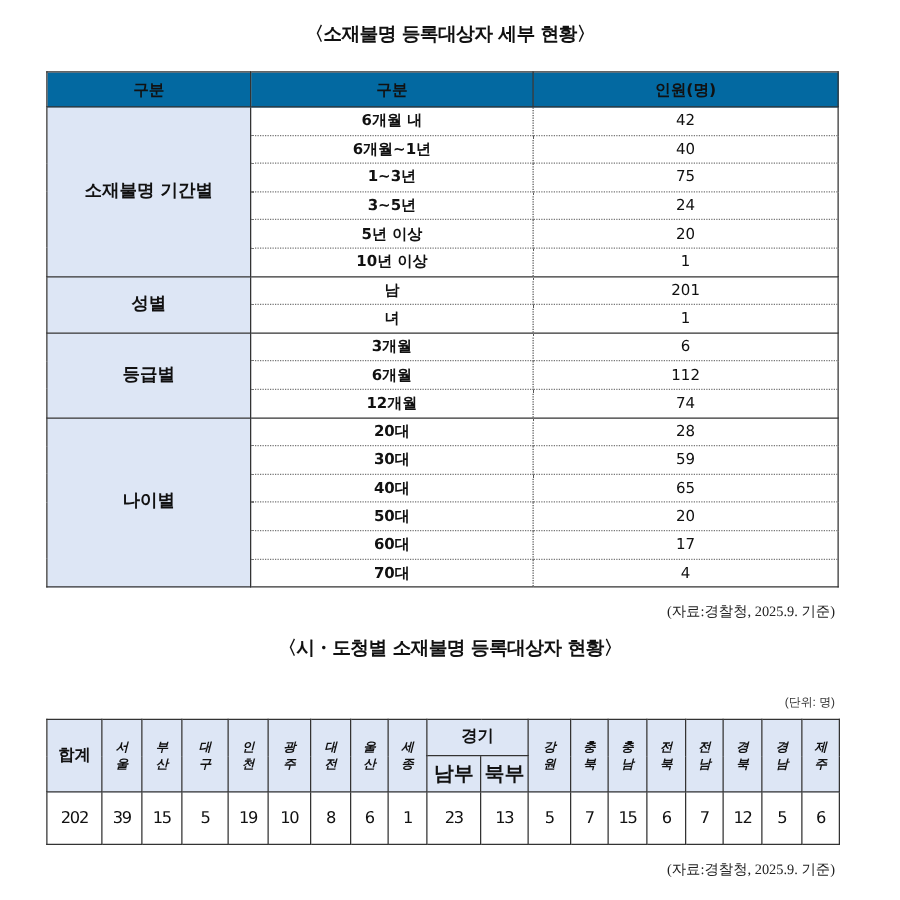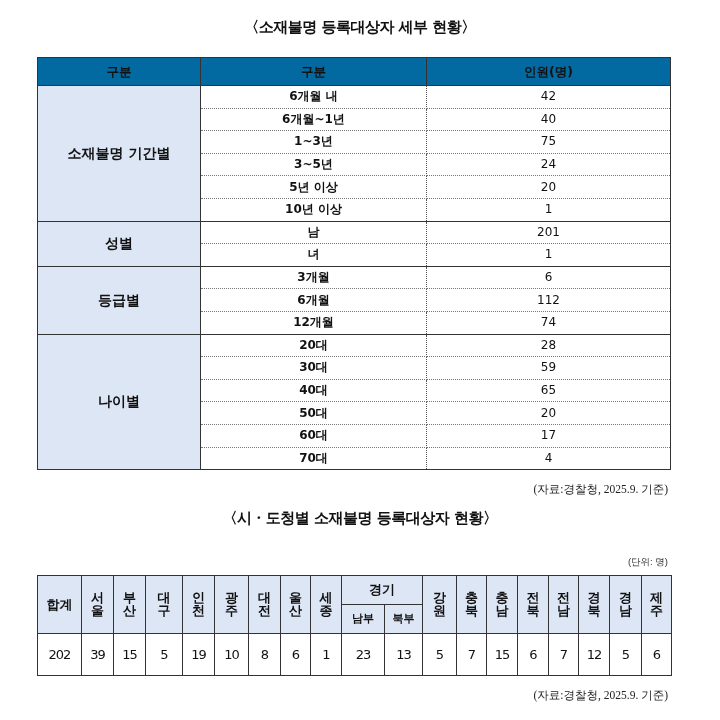--- a/index.html
+++ b/index.html
@@ -34,22 +34,22 @@
   table.t1 tr.first td.sub, table.t1 tr.first td.val { border-top: 1.5px solid #333; margin-top: 48px; }
 
   
   table.t2 { position: absolute; left: 37px; top: 575px; width: 634px; border-collapse: collapse;
              table-layout: fixed; }
   table.t2 th, table.t2 td { border: 1.5px solid #333; padding: 0; text-align: center;
              vertical-align: middle; }
   table.t2 th { background: #dde6f5; font-weight: bold; font-size: 13px; line-height: 14px; }
   table.t2 th.vwrap { padding: 0; }
   table.t2 th.vwrap span { display: inline-block; width: 14px; line-height: 13px; word-break: break-all;
-                     font-size: 13px; }
-  table.t2 th.sub { font-size: 11px; height: 28px; }
+                     font-size: 10px; font-style: italic; }
+  table.t2 th.sub { font-size: 16px; height: 28px; }
   table.t2 th.gg { height: 28px; font-size: 13px; text-align: center; }
   table.t2 td { height: 41px; font-size: 13px; letter-spacing: -1px; }
 </style>
 </head>
 <body>
 
 <div class="title title1">〈소재불명 등록대상자 세부 현황〉</div>
 
 <table class="t1">
   <colgroup>

